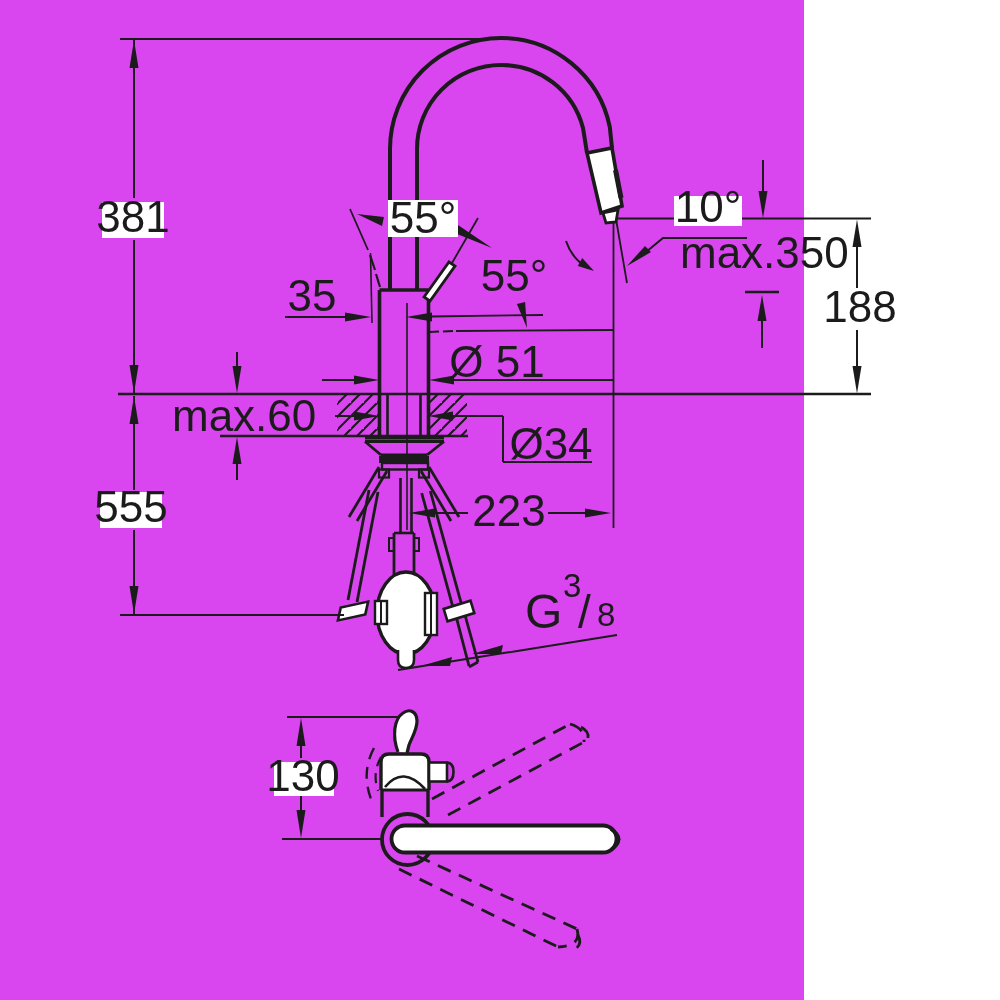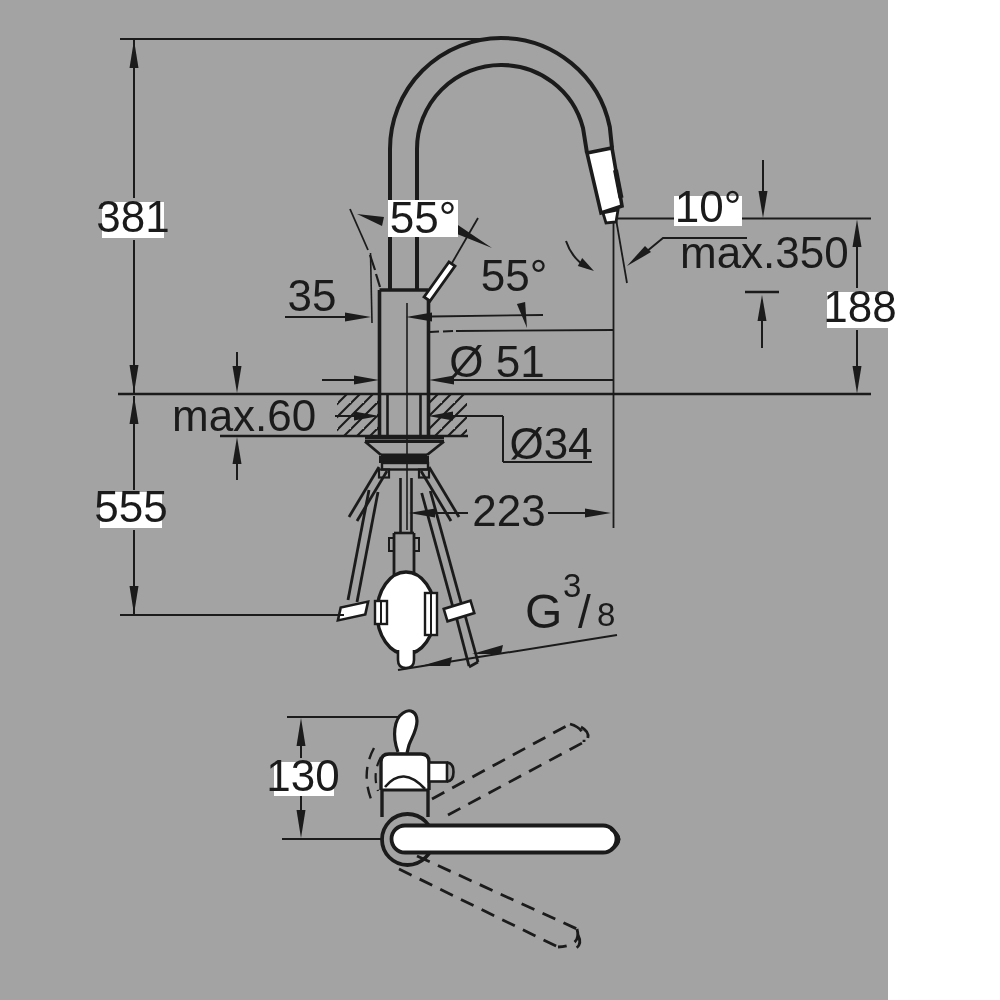--- a/index.html
+++ b/index.html
@@ -1,16 +1,16 @@
 <!DOCTYPE html>
 <html><head>
 <meta charset="utf-8">
 <style>
   html,body{margin:0;padding:0;background:#fff;}
-  #stage{width:888px;height:1000px;background:#a3a3a3;position:relative;font-family:"Liberation Sans",sans-serif;}
+  #stage{width:804px;height:1000px;background:#d946ef;position:relative;font-family:"Liberation Sans",sans-serif;}
   svg{display:block;}
   text{font-family:"Liberation Sans","DejaVu Sans",sans-serif;fill:#1b1b1b;}
   .dimtxt{font-size:44px;}
   .small{font-size:33px;}
   .big{font-size:48px;}
   .slash{font-size:46px;}
 </style>
 </head>
 <body>
 

